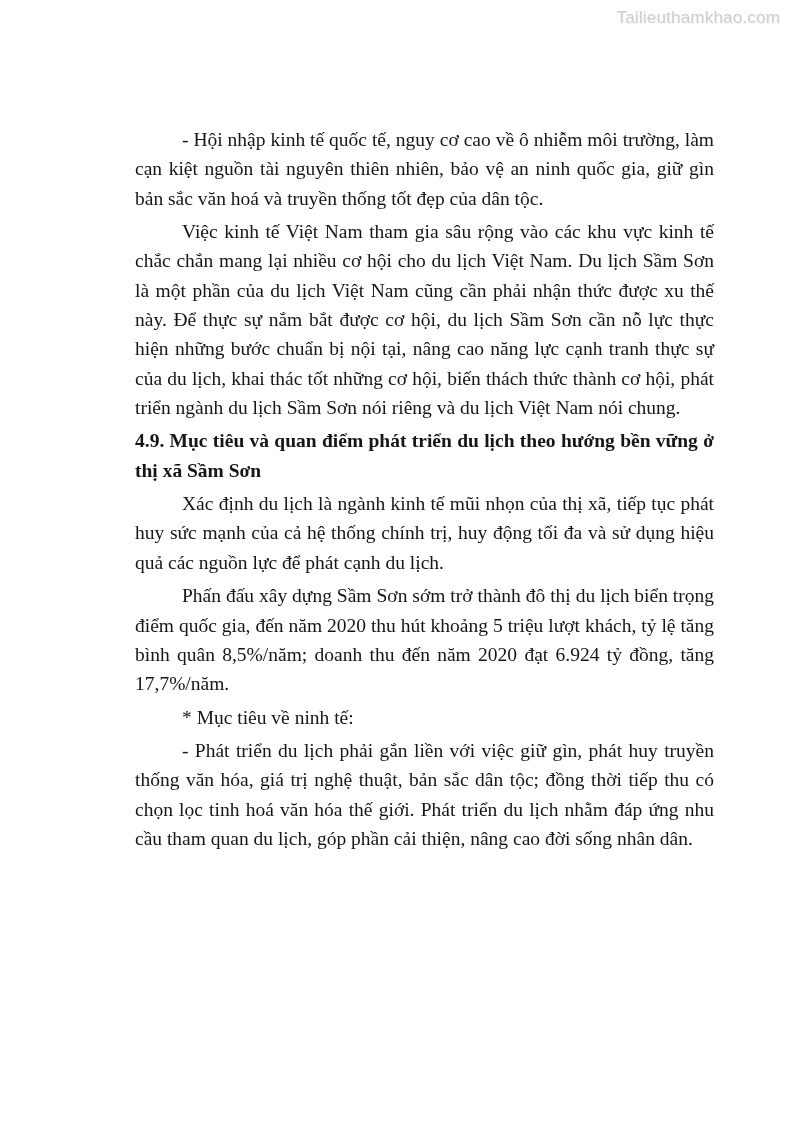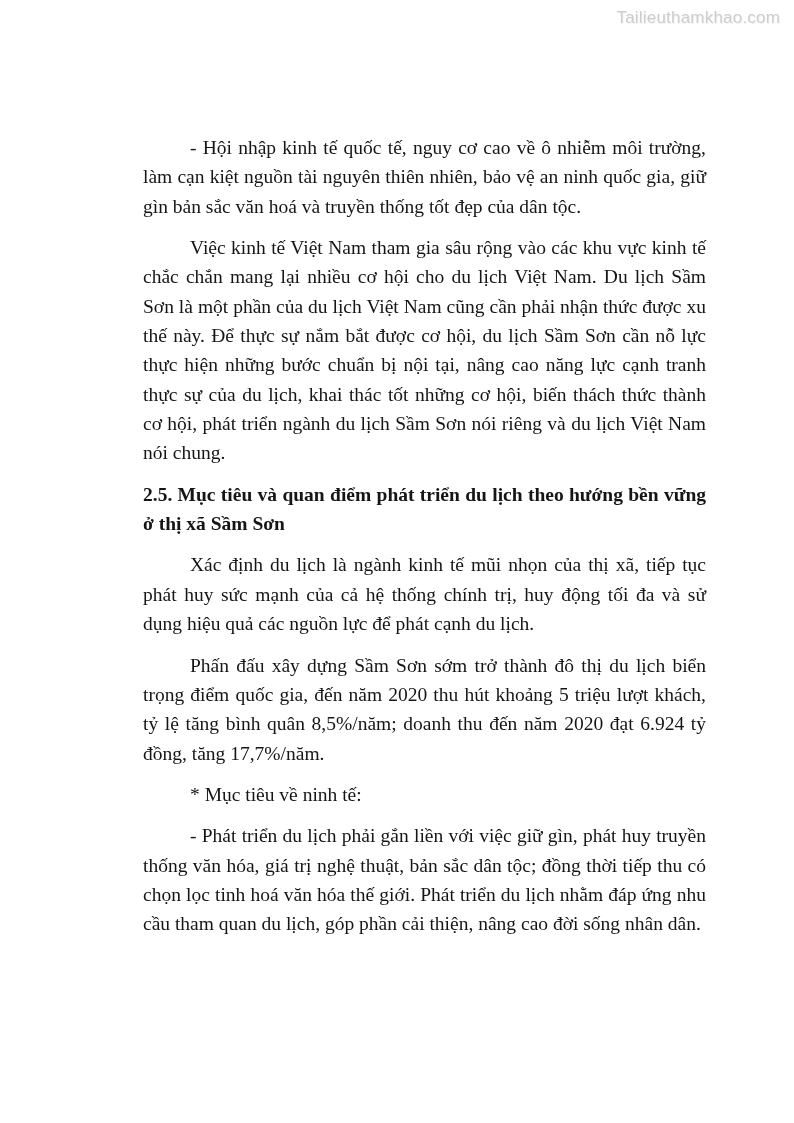--- a/index.html
+++ b/index.html
@@ -30,21 +30,21 @@
   .content {
     position: absolute;
     top: 121px;
     left: 131px;
     width: 587px;
     font-size: 19.5px;
     line-height: 29.35px;
     text-align: justify;
   }
   .content p {
-    margin: 12px;
+    margin: 4px;
     padding: 0;
   }
   .body-para {
     text-indent: 47px;
   }
   .h-bold {
     font-weight: bold;
     text-indent: 0;
   }
   .h-bold-italic {
@@ -72,21 +72,21 @@
 <div class="page">
 
   <div class="watermark">Tailieuthamkhao.com</div>
 
   <div class="content">
 
     <p class="body-para">- Hội nhập kinh tế quốc tế, nguy cơ cao về ô nhiễm môi trường, làm cạn kiệt nguồn tài nguyên thiên nhiên, bảo vệ an ninh quốc gia, giữ gìn bản sắc văn hoá và truyền thống tốt đẹp của dân tộc.</p>
 
     <p class="body-para">Việc kinh tế Việt Nam tham gia sâu rộng vào các khu vực kinh tế chắc chắn mang lại nhiều cơ hội cho du lịch Việt Nam. Du lịch Sầm Sơn là một phần của du lịch Việt Nam cũng cần phải nhận thức được xu thế này. Để thực sự nắm bắt được cơ hội, du lịch Sầm Sơn cần nỗ lực thực hiện những bước chuẩn bị nội tại, nâng cao năng lực cạnh tranh thực sự của du lịch, khai thác tốt những cơ hội, biến thách thức thành cơ hội, phát triển ngành du lịch Sầm Sơn nói riêng và du lịch Việt Nam nói chung.</p>
 
-    <p class="h-bold">2.5. Mục tiêu và quan điểm phát triển du lịch theo hướng bền vững ở thị xã Sầm Sơn</p>
+    <p class="h-bold">4.9. Mục tiêu và quan điểm phát triển du lịch theo hướng bền vững ở thị xã Sầm Sơn</p>
 
 
     <p class="body-para">Xác định du lịch là ngành kinh tế mũi nhọn của thị xã, tiếp tục phát huy sức mạnh của cả hệ thống chính trị, huy động tối đa và sử dụng hiệu quả các nguồn lực để phát cạnh du lịch.</p>
 
     <p class="body-para">Phấn đấu xây dựng Sầm Sơn sớm trở thành đô thị du lịch biển trọng điểm quốc gia, đến năm 2020 thu hút khoảng 5 triệu lượt khách, tỷ lệ tăng bình quân 8,5%/năm; doanh thu đến năm 2020 đạt 6.924 tỷ đồng, tăng 17,7%/năm.</p>
 
 
     <p class="body-para">* Mục tiêu về ninh tế:</p>
 
 

